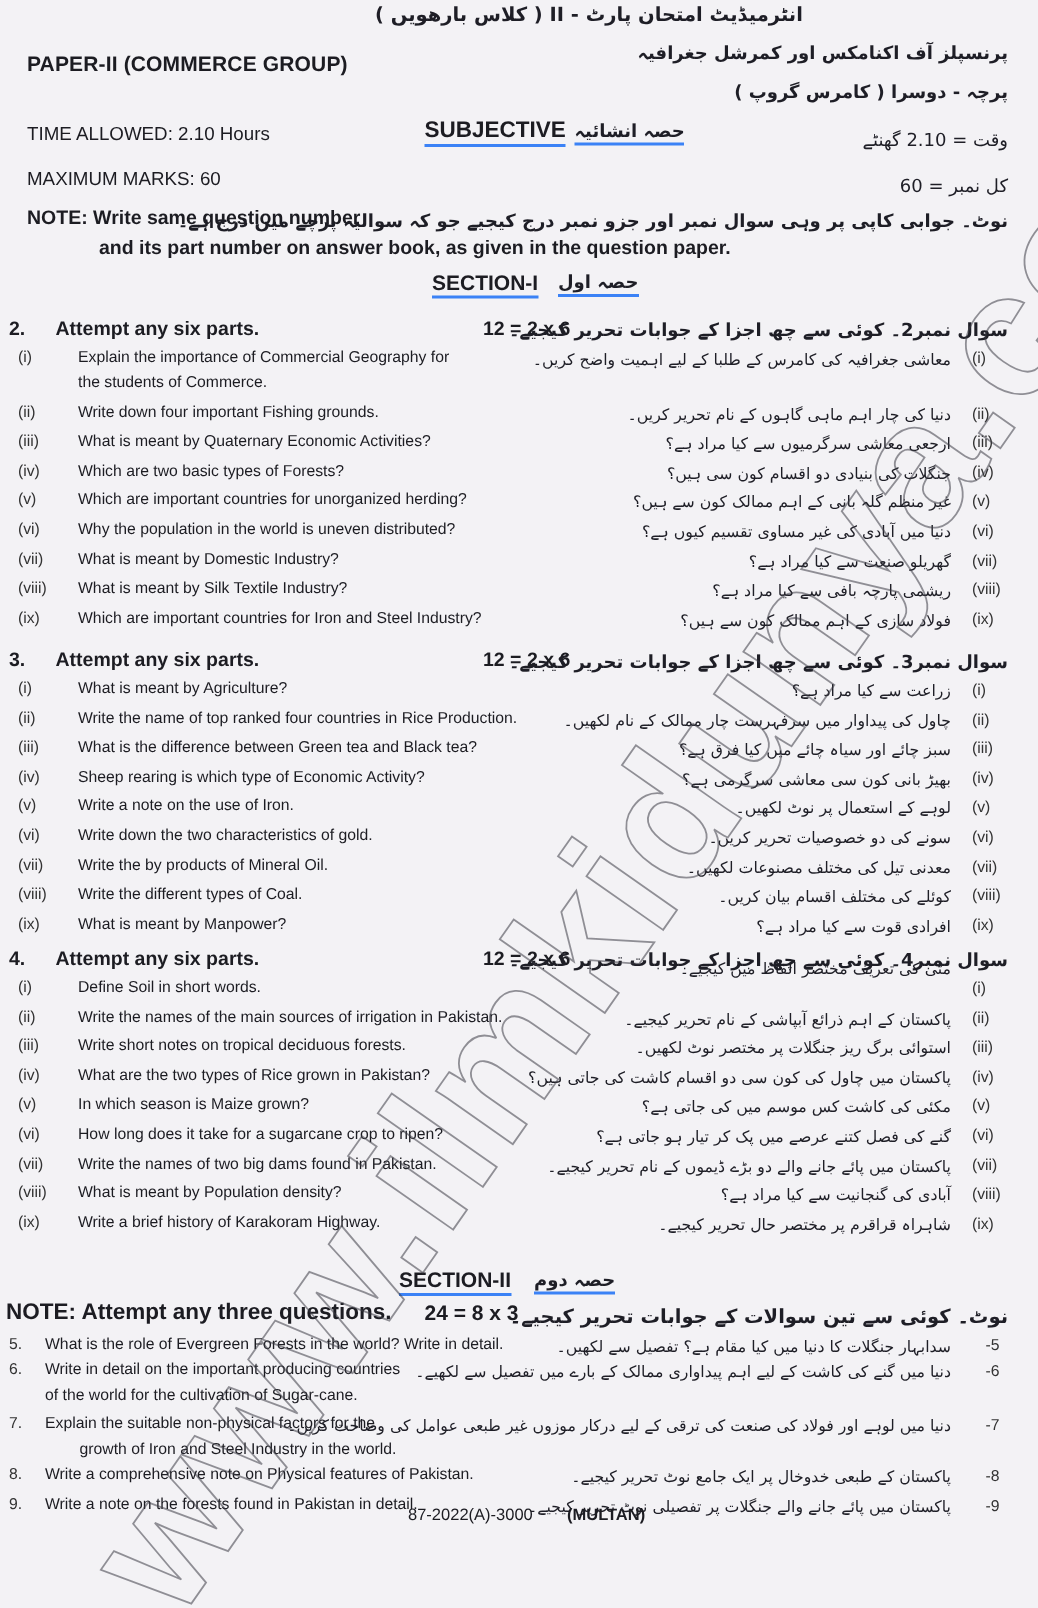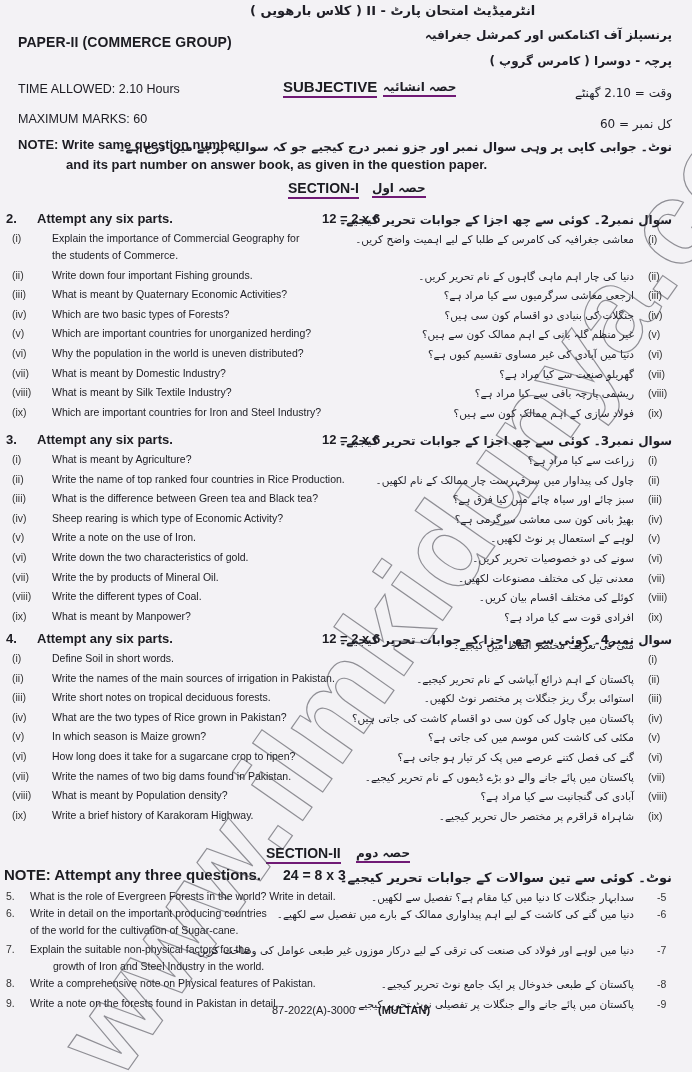--- a/index.html
+++ b/index.html
@@ -8,21 +8,21 @@
     background: #f3f2f5;
     color: #1c1c22;
     font-family: "Liberation Sans", sans-serif;
     position: relative;
   }
   .page { position: absolute; inset: 0; }
   .abs { position: absolute; white-space: nowrap; }
   .b { font-weight: bold; }
   .urdu { direction: rtl; font-family: "DejaVu Sans", sans-serif; font-size: 11px; color: #1e1e26; }
   .urdu-lg { font-size: 13px; font-weight: bold; }
-  .u-line { border-bottom: 2px solid #701a75; padding-bottom: 1px; }
+  .u-line { border-bottom: 2px solid #3b82f6; padding-bottom: 1px; }
   .q-line { font-size: 10.5px; }
   .num { font-size: 10.5px; color: #333; }
   .hdr { font-size: 14px; font-weight: bold; letter-spacing: 0.1px; }
   .hdr2 { font-size: 12.5px; }
   .watermark {
     position: absolute; left: -10px; top: 260px;
     font-family: "Liberation Sans", sans-serif; font-size: 118px; font-weight: bold;
     color: transparent; -webkit-text-stroke: 1.2px rgba(60,60,70,0.55);
     transform: rotate(-55deg); transform-origin: 0 0; white-space: nowrap;
     pointer-events: none; letter-spacing: 2px;

